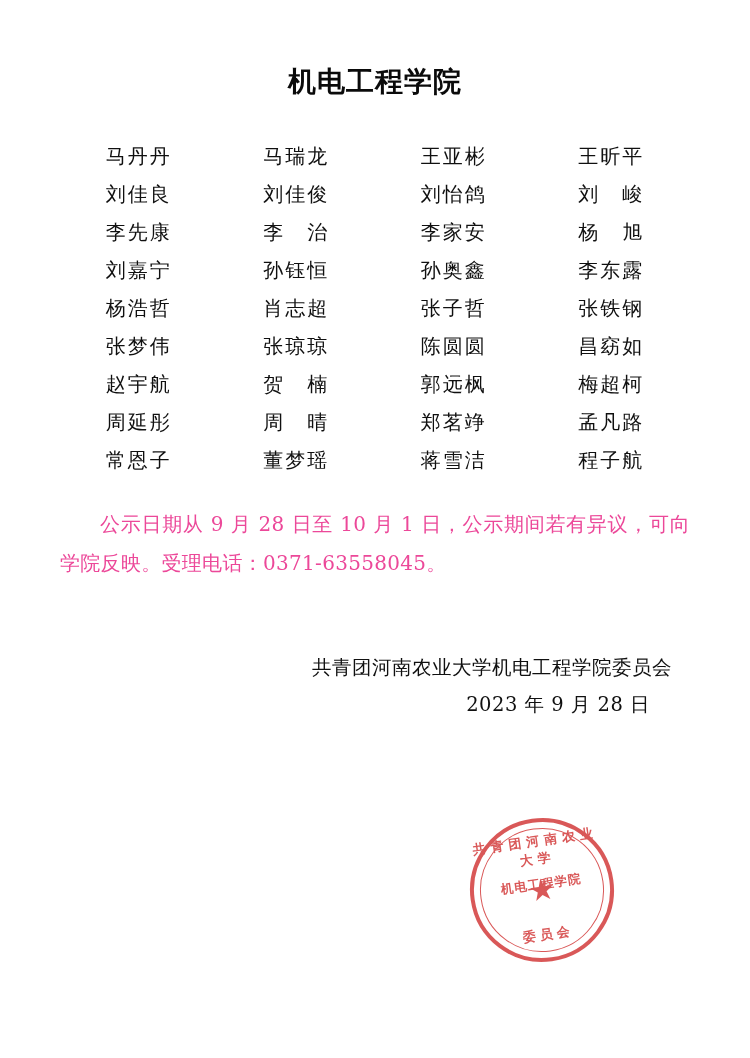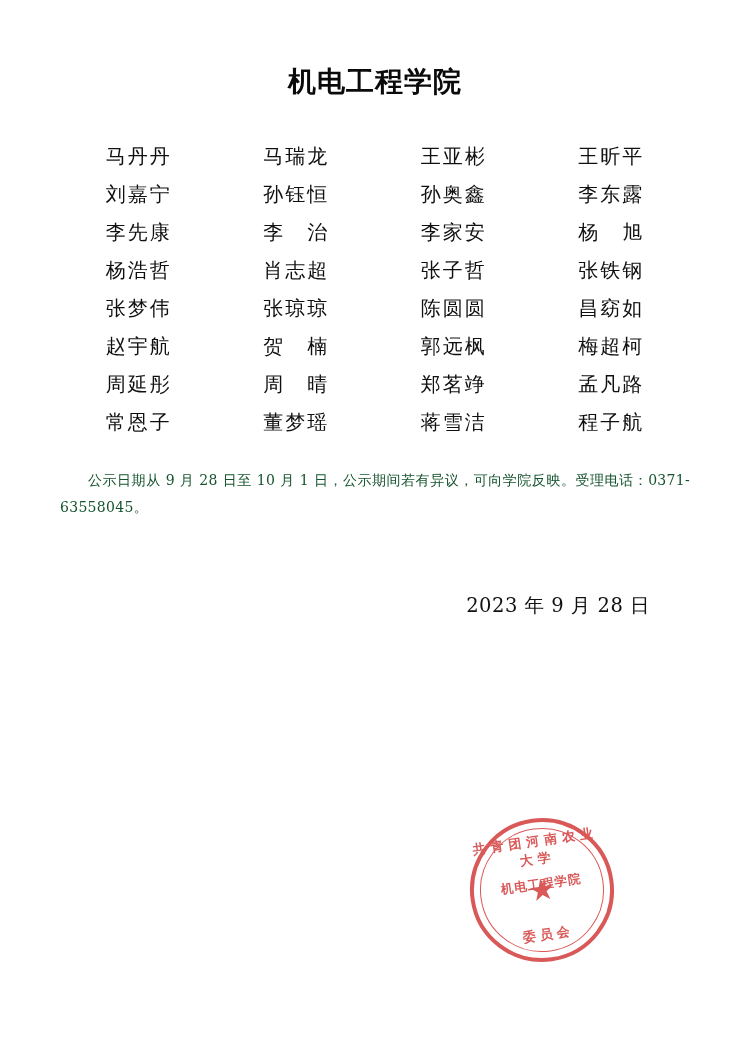--- a/index.html
+++ b/index.html
@@ -53,27 +53,27 @@
   .name-table td {
     font-size: 20px;
     line-height: 1.0;
     padding: 9px 0;
     text-align: center;
     letter-spacing: 2px;
     color: #101010;
     font-family: "DejaVu Serif", "Liberation Serif", serif;
   }
   .closing {
-    font-size: 14px;
+    font-size: 20px;
     line-height: 1.95;
     text-align: justify;
     text-justify: inter-ideograph;
     margin-top: 26px;
     letter-spacing: 0.3px;
-    color: #14532d;
+    color: #ec4899;
   }
   .sign-block {
     margin-top: 66px;
     text-align: right;
     font-size: 19.5px;
     line-height: 1.9;
     padding-right: 18px;
     letter-spacing: 0.5px;
     color: #101010;
     position: relative;
@@ -153,32 +153,38 @@
 
   <table class="name-table">
     <tbody>
       <tr>
         <td>马丹丹</td>
         <td>马瑞龙</td>
         <td>王亚彬</td>
         <td>王昕平</td>
       </tr>
       <tr>
+        <td>刘佳良</td>
+        <td>刘佳俊</td>
+        <td>刘怡鸽</td>
+        <td>刘　峻</td>
+      </tr>
+      <tr>
+        <td>李先康</td>
+        <td>李　治</td>
+        <td>李家安</td>
+        <td>杨　旭</td>
+      </tr>
+      <tr>
         <td>刘嘉宁</td>
         <td>孙钰恒</td>
         <td>孙奥鑫</td>
         <td>李东露</td>
       </tr>
       <tr>
-        <td>李先康</td>
-        <td>李　治</td>
-        <td>李家安</td>
-        <td>杨　旭</td>
-      </tr>
-      <tr>
         <td>杨浩哲</td>
         <td>肖志超</td>
         <td>张子哲</td>
         <td>张铁钢</td>
       </tr>
       <tr>
         <td>张梦伟</td>
         <td>张琼琼</td>
         <td>陈圆圆</td>
         <td>昌窈如</td>
@@ -200,20 +206,21 @@
         <td>董梦瑶</td>
         <td>蒋雪洁</td>
         <td>程子航</td>
       </tr>
     </tbody>
   </table>
 
   <p class="closing" style="text-indent: 2em;">公示日期从 9 月 28 日至 10 月 1 日，公示期间若有异议，可向学院反映。受理电话：0371-63558045。</p>
 
   <div class="sign-block">
+    <div>共青团河南农业大学机电工程学院委员会</div>
     <div class="sign-date">2023 年 9 月 28 日</div>
   </div>
 
   <div class="seal">
     <div class="seal-inner"></div>
     <div class="seal-top-text">共青团河南农业大学</div>
     <div class="star">★</div>
     <div class="seal-mid-text">机电工程学院</div>
     <div class="seal-bottom-text">委员会</div>
   </div>

